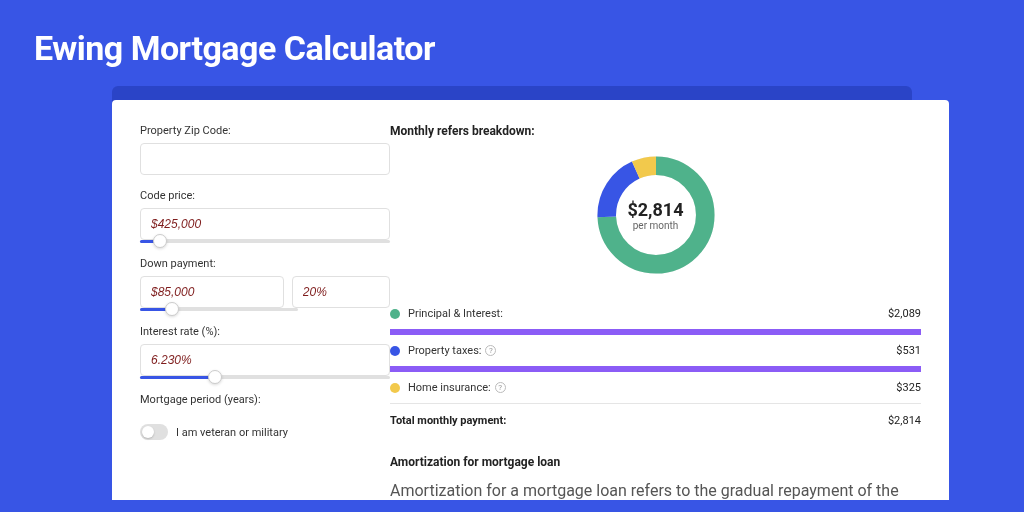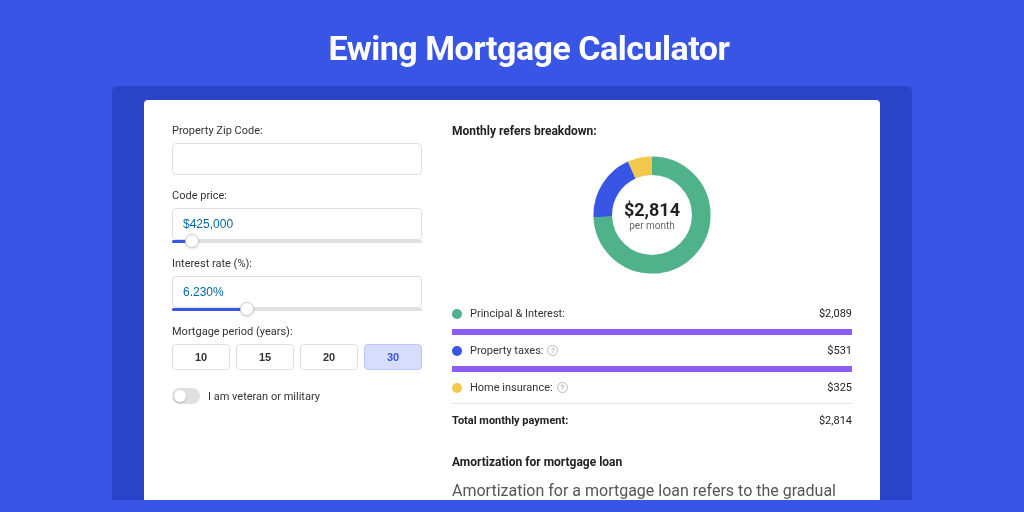--- a/index.html
+++ b/index.html
@@ -4,63 +4,62 @@
 <style>
   * { box-sizing: border-box; margin: 0; padding: 0; }
   body {
     font-family: -apple-system, BlinkMacSystemFont, "Segoe UI", Roboto, Arial, sans-serif;
     background: #3855e5;
     width: 1024px;
     height: 512px;
     overflow: hidden;
   }
   .page-title {
-    text-align: center;
     color: #fff;
     font-size: 34px;
     font-weight: 700;
     padding: 28px 0 18px 0;
     letter-spacing: -0.5px;
     margin-left: 34px;
   }
   .card-shadow {
     background: #2a44c7;
     width: 800px;
     margin: 0 auto;
     border-radius: 6px 6px 0 0;
     padding-top: 14px;
   }
   .card {
     background: #fff;
-    width: 736px;
+    width: 837px;
     margin: 0 auto;
     border-radius: 4px 4px 0 0;
     padding: 24px 28px 0 28px;
     display: flex;
-    gap: 30px;
     height: 400px;
     overflow: hidden;
   }
   .left-col { width: 250px; flex-shrink: 0; }
   .right-col { flex: 1; }
   .field-label {
     font-size: 11px;
     color: #333;
     margin-bottom: 6px;
     display: block;
   }
   .text-input {
     width: 100%;
     height: 32px;
     border: 1px solid #e0e0e0;
     border-radius: 4px;
     padding: 0 10px;
     font-size: 12px;
-    color: #0369a1;
-    background: #fff;
+    color: #7f1d1d;
+    background: #fff;
+    font-style: italic;
   }
   .field-group { margin-bottom: 14px; position: relative; }
   .slider-track {
     position: relative;
     height: 3px;
     background: #e0e0e0;
     margin-top: 0px;
     border-radius: 2px;
   }
   .slider-fill {
@@ -201,38 +200,43 @@
 
       <div class="field-group">
         <label class="field-label">Code price:</label>
         <input class="text-input" value="$425,000" style="">
         <div class="slider-track">
           <div class="slider-fill" style="width: 8%;"></div>
           <div class="slider-thumb" style="left: 8%;"></div>
         </div>
       </div>
 
+      <div class="field-group">
+        <label class="field-label">Down payment:</label>
+        <div class="dp-row">
+          <input class="text-input" value="$85,000" style="">
+          <input class="text-input" value="20%" style="">
+        </div>
+        <div class="slider-track" style="width:63%">
+          <div class="slider-fill" style="width: 20%;"></div>
+          <div class="slider-thumb" style="left: 20%;"></div>
+        </div>
+      </div>
 
       <div class="field-group">
         <label class="field-label">Interest rate (%):</label>
         <input class="text-input" value="6.230%" style="">
         <div class="slider-track">
           <div class="slider-fill" style="width: 30%;"></div>
           <div class="slider-thumb" style="left: 30%;"></div>
         </div>
       </div>
 
       <div class="field-group">
         <label class="field-label">Mortgage period (years):</label>
-        <div class="period-row">
-            <button class="period-btn">10</button>
-            <button class="period-btn">15</button>
-            <button class="period-btn">20</button>
-            <button class="period-btn active">30</button>
-          </div>
       </div>
 
       <div class="toggle-row">
         <div class="toggle">
           <div class="toggle-knob"></div>
         </div>
         <span class="toggle-label">I am veteran or military</span>
       </div>
 
     </div>

